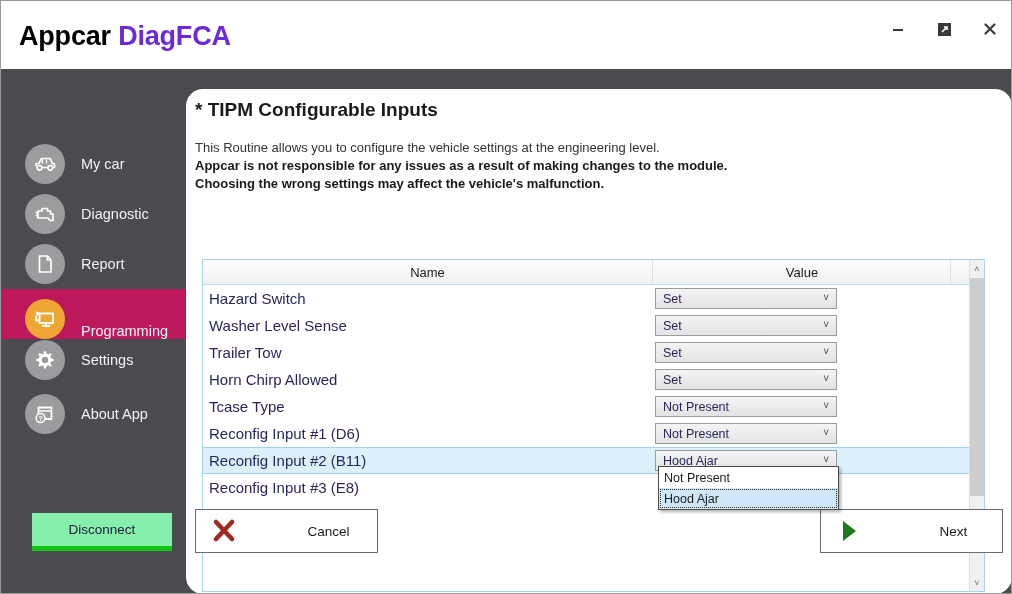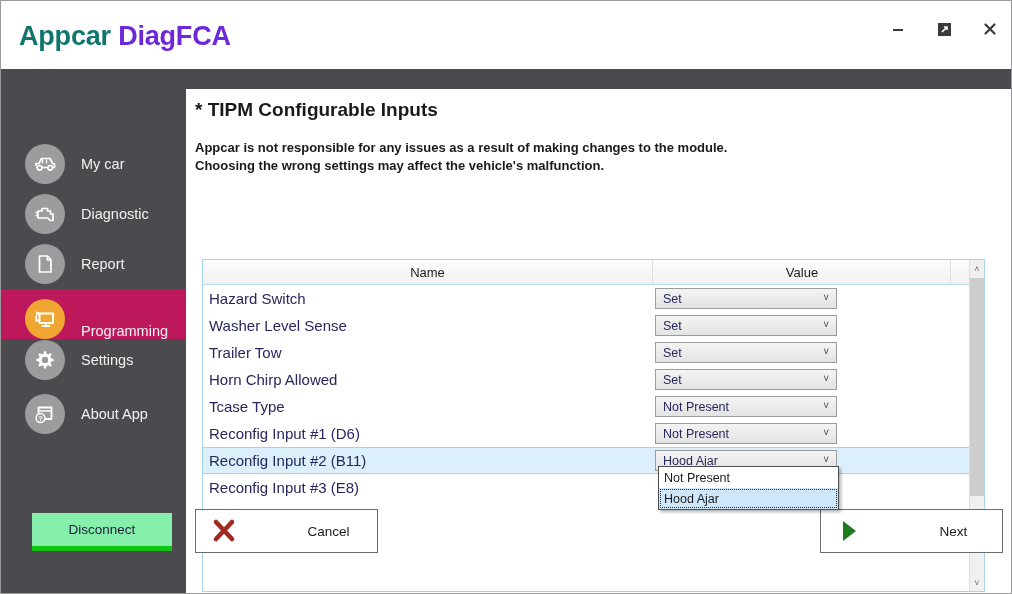--- a/index.html
+++ b/index.html
@@ -22,21 +22,21 @@
     position: absolute; left: 0; top: 0;
     width: 1012px; height: 68px;
     background: #ffffff;
   }
   .app-title {
     position: absolute; left: 18px; top: 20px;
     font-size: 27px; font-weight: bold;
     letter-spacing: -0.2px;
     white-space: nowrap;
   }
-  .app-title .t-light { color: #0f766e; }
+  .app-title .t-light { color: #000000; }
   .app-title .t-dark  { color: #6d28d9; }
 
   .winbtn {
     position: absolute; top: 8px;
     width: 46px; height: 40px;
     display: flex; align-items: center; justify-content: center;
     cursor: default;
   }
   .winbtn svg { display: block; }
   #btn-min { left: 874px; }
@@ -86,20 +86,21 @@
     color: #1c1c3a; font-size: 13.5px;
     font-family: "Liberation Sans", sans-serif;
     cursor: default;
   }
 
   
   .content {
     position: absolute; left: 185px; top: 88px;
     width: 826px; height: 505px;
     background: #ffffff;
+    border-radius: 17px;
   }
   .page-title {
     position: absolute; left: 9px; top: 10px;
     font-size: 19px; font-weight: bold; color: #1a1a1a;
     white-space: nowrap;
   }
   .desc {
     position: absolute; left: 9px; top: 50px;
     font-size: 13px; line-height: 18px; color: #333333;
   }
@@ -327,20 +328,21 @@
     </div>
   </div>
 
   <button id="disconnect-button">Disconnect</button>
 
   <div class="content">
 
     <div class="page-title">* TIPM Configurable Inputs</div>
 
     <div class="desc">
+      <div>This Routine allows you to configure the vehicle settings at the engineering level.</div>
       <div class="b">Appcar is not responsible for any issues as a result of making changes to the module.</div>
       <div class="b">Choosing the wrong settings may affect the vehicle's malfunction.</div>
     </div>
 
     <div class="table-wrap">
 
       <div class="thead">
         <div class="th" id="th-name">Name</div>
         <div class="th" id="th-value">Value</div>
       </div>

